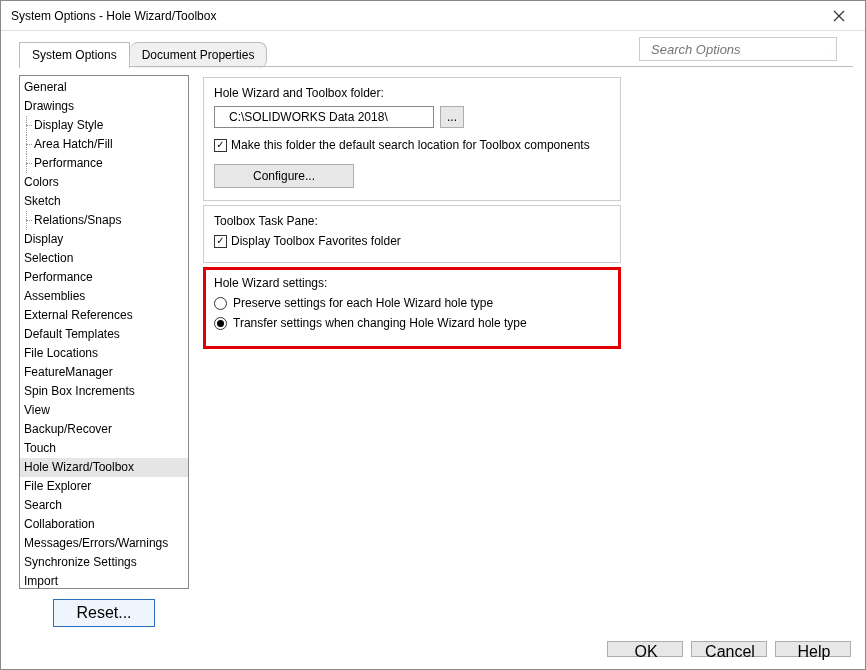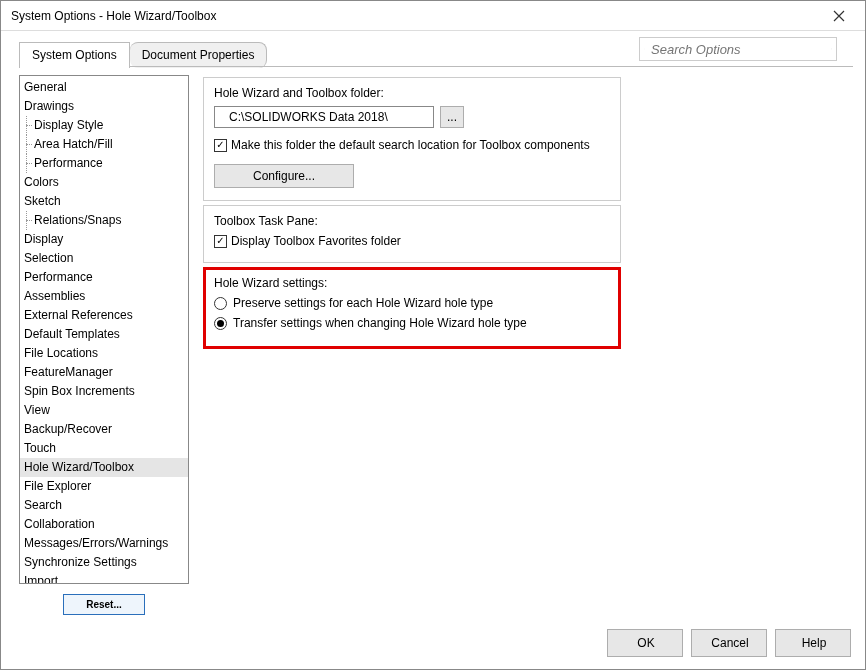--- a/index.html
+++ b/index.html
@@ -148,24 +148,23 @@
     background: #e5e5e5;
   }
   .reset-wrap {
     text-align: center;
     margin-top: 10px;
   }
   .btn {
     border: 1px solid #adadad;
     background: #e7e7e7;
     padding: 3px 18px;
-    font-size: 10px;
+    font-size: 16px;
     cursor: pointer;
     min-width: 70px;
-    font-weight: bold;
   }
   .btn.reset {
     border: 1px solid #2a6fbb;
     background: #eef5fc;
     padding: 4px 22px;
   }
   .content {
     flex: 1;
     display: flex;
     flex-direction: column;
@@ -258,22 +257,22 @@
   .footer {
     display: flex;
     justify-content: flex-end;
     gap: 8px;
     padding: 8px 14px 12px 0;
   }
   .footbtn {
     border: 1px solid #adadad;
     background: #e7e7e7;
     width: 76px;
-    height: 28px;
-    font-size: 12px;
+    height: 16px;
+    font-size: 16px;
     cursor: pointer;
     padding-left: 8px;
   }
   svg { display: block; }
 </style>
 </head>
 <body>
 
 <div class="window">
 

